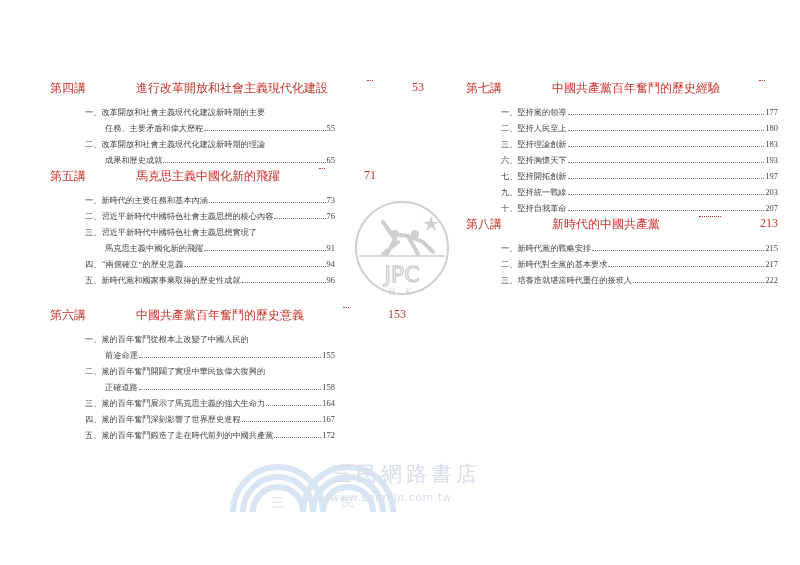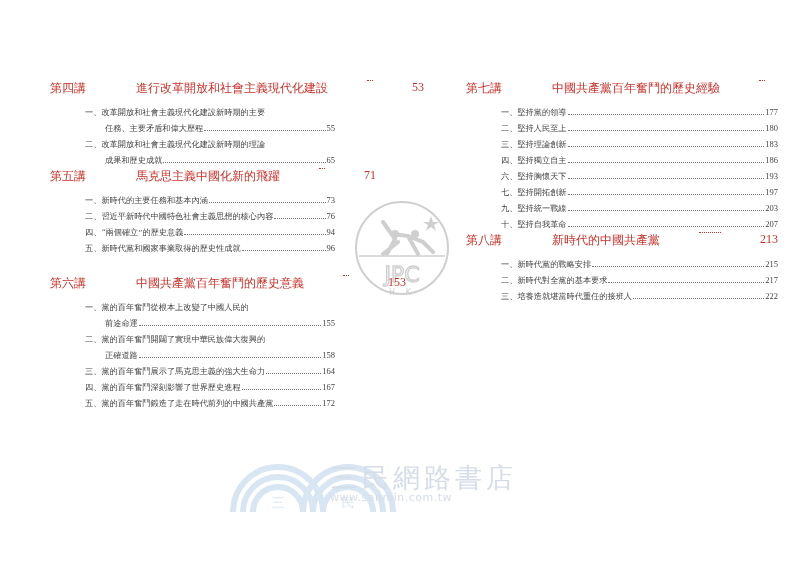--- a/index.html
+++ b/index.html
@@ -24,21 +24,21 @@
     .item { font-size:8.2px; line-height:16px; color:#444; }
     .item-line { display:flex; align-items:baseline; white-space:nowrap; }
     .item-line.cont { padding-left:20px; }
     .item-text { flex:none; }
     .item-lead { flex:1; border-bottom:1px dotted #777; margin:0 1px 3px 1px; min-width:4px; }
     .item-page { flex:none; font-family:"Liberation Serif", serif; font-size:8.5px; }
     
     .wm-jpc { position:absolute; left:353px; top:194px; width:98px; height:108px; }
     .wm-sanmin { position:absolute; left:228px; top:452px; width:370px; height:60px; }
     .wm-sanmin-title {
-      position:absolute; left:331px; top:460px; font-size:27px; color:#d5dde8;
+      position:absolute; left:331px; top:460px; font-size:21px; color:#d5dde8;
       font-family:"DejaVu Serif", serif; letter-spacing:4px;
     }
     .wm-sanmin-url {
       position:absolute; left:330px; top:491px; font-size:11px; color:#d5dde8;
       font-family:"DejaVu Sans", sans-serif; letter-spacing:0.5px;
     }
   </style>
 </head>
 <body>
 
@@ -122,20 +122,30 @@
       </div>
       <div class="item">
         <div class="item-line">
             <span class="item-text">二、習近平新時代中國特色社會主義思想的核心內容</span>
             <span class="item-lead"></span>
             <span class="item-page">76</span>
           </div>
       </div>
       <div class="item">
         <div class="item-line">
+            <span class="item-text">三、習近平新時代中國特色社會主義思想實現了</span>
+          </div>
+        <div class="item-line cont">
+            <span class="item-text">馬克思主義中國化新的飛躍</span>
+            <span class="item-lead"></span>
+            <span class="item-page">91</span>
+          </div>
+      </div>
+      <div class="item">
+        <div class="item-line">
             <span class="item-text">四、“兩個確立”的歷史意義</span>
             <span class="item-lead"></span>
             <span class="item-page">94</span>
           </div>
       </div>
       <div class="item">
         <div class="item-line">
             <span class="item-text">五、新時代黨和國家事業取得的歷史性成就</span>
             <span class="item-lead"></span>
             <span class="item-page">96</span>
@@ -223,27 +233,20 @@
         </div>
       <div class="item">
           <div class="item-line">
             <span class="item-text">三、堅持理論創新</span>
             <span class="item-lead"></span>
             <span class="item-page">183</span>
           </div>
         </div>
       <div class="item">
           <div class="item-line">
-            <span class="item-text">四、堅持獨立自主</span>
-            <span class="item-lead"></span>
-            <span class="item-page">186</span>
-          </div>
-        </div>
-      <div class="item">
-          <div class="item-line">
             <span class="item-text">六、堅持胸懷天下</span>
             <span class="item-lead"></span>
             <span class="item-page">193</span>
           </div>
         </div>
       <div class="item">
           <div class="item-line">
             <span class="item-text">七、堅持開拓創新</span>
             <span class="item-lead"></span>
             <span class="item-page">197</span>

